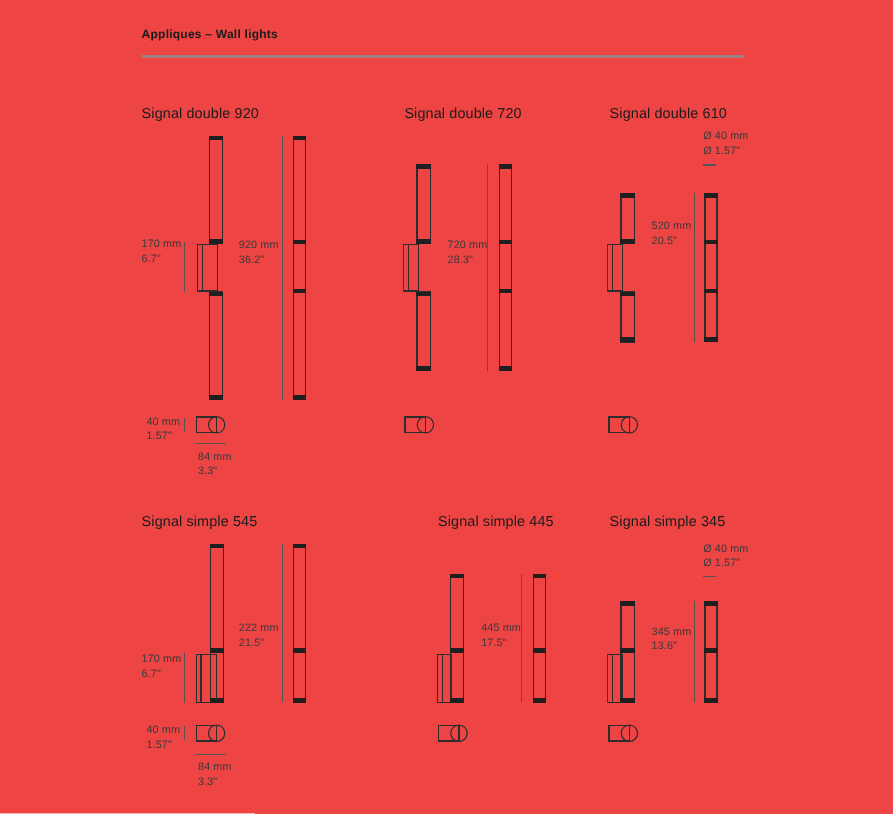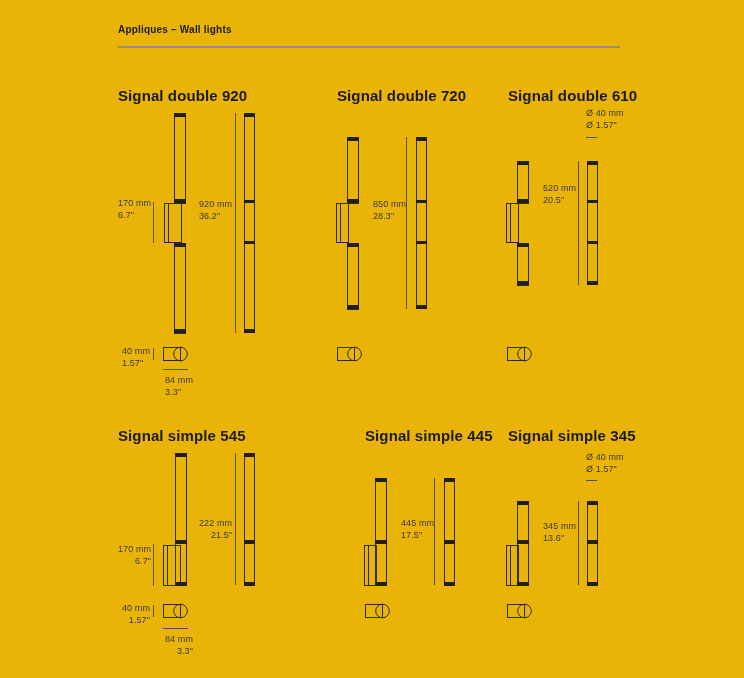--- a/index.html
+++ b/index.html
@@ -1,29 +1,29 @@
 <!DOCTYPE html>
 <html><head>
 <meta charset="utf-8">
 <style>
   html,body{margin:0;padding:0;background:#ffffff;}
   .page{
-    position:relative;width:744px;height:678px;background:#eab308;overflow:hidden;
+    position:relative;width:744px;height:678px;background:#ef4444;overflow:hidden;
     font-family:"Liberation Sans",sans-serif;color:#1e1e1e;
   }
   .page-title{
     position:absolute;left:118px;top:24px;font-size:10px;font-weight:700;
     letter-spacing:.2px;color:#1b1b1b;white-space:nowrap;
   }
   .header-rule{
     position:absolute;left:118px;top:46px;width:502px;height:2px;background:#8d8d8d;
   }
   .cell{position:absolute;}
   .cell-title{
-    position:absolute;font-size:15px;font-weight:700;color:#1b1b1b;white-space:nowrap;
+    position:absolute;font-size:12px;font-weight:400;color:#1b1b1b;white-space:nowrap;
     letter-spacing:.1px;
   }
   .dim{
     position:absolute;font-size:9px;line-height:11.5px;color:#3a3a3a;white-space:nowrap;
     letter-spacing:.1px;
   }
   .drawing{position:absolute;left:0;top:26px;}
   svg .ol{stroke:#2d2d2d;fill:none;stroke-width:1;shape-rendering:crispEdges;}
   svg .olc{stroke:#2d2d2d;fill:none;stroke-width:1;}
   svg .dl{stroke:#545454;fill:none;stroke-width:1;shape-rendering:crispEdges;}
@@ -104,21 +104,21 @@
         <rect class="cap" x="80" y="115" width="11" height="3"></rect>
         <rect class="cap" x="80" y="156" width="11" height="3"></rect>
         <rect class="cap" x="80" y="220" width="11" height="4"></rect>
       </g>
       <g>
         <rect class="ol" x="1.5" y="262.5" width="17" height="13"></rect>
         <circle class="olc" cx="18.5" cy="269" r="6.8"></circle>
       </g>
     </svg>
     <div class="dim" style="left:37px;top:114px">
-      <div>850 mm</div>
+      <div>720 mm</div>
       <div>28.3"</div>
     </div>
   </section>
 
   <section class="cell" style="left:506px;top:85px;width:171px;height:350px;">
     <div class="cell-title" style="left:2px;top:2px">Signal double 610</div>
     <svg class="drawing" style="top:0" width="171" height="350" viewBox="0 0 171 350">
       <g>
         <line class="dl" x1="80" y1="52.5" x2="91" y2="52.5"></line>
       </g>
@@ -148,21 +148,21 @@
     <div class="dim" style="left:80px;top:23px">
       <div>Ø 40 mm</div>
       <div>Ø 1.57"</div>
     </div>
     <div class="dim" style="left:37px;top:98px">
       <div>520 mm</div>
       <div>20.5"</div>
     </div>
   </section>
 
-  <section class="cell" style="left:118px;top:425px;width:226px;height:253px;text-align:right;">
+  <section class="cell" style="left:118px;top:425px;width:226px;height:253px;">
     <div class="cell-title" style="left:0;top:2px">Signal simple 545</div>
     <svg class="drawing" style="top:0" width="226" height="253" viewBox="0 0 226 253">
       <g>
         <line class="dl" x1="35.5" y1="119" x2="35.5" y2="161"></line>
         <rect class="ol" x="45.5" y="120.5" width="17" height="40"></rect>
         <line class="ol" x1="49.5" y1="120.5" x2="49.5" y2="160.5"></line>
         <rect class="ol" x="57.5" y="28.5" width="11" height="132"></rect>
         <rect class="cap" x="57" y="28" width="12" height="4"></rect>
         <rect class="cap" x="57" y="115" width="12" height="4"></rect>
         <rect class="cap" x="57" y="157" width="12" height="4"></rect>

